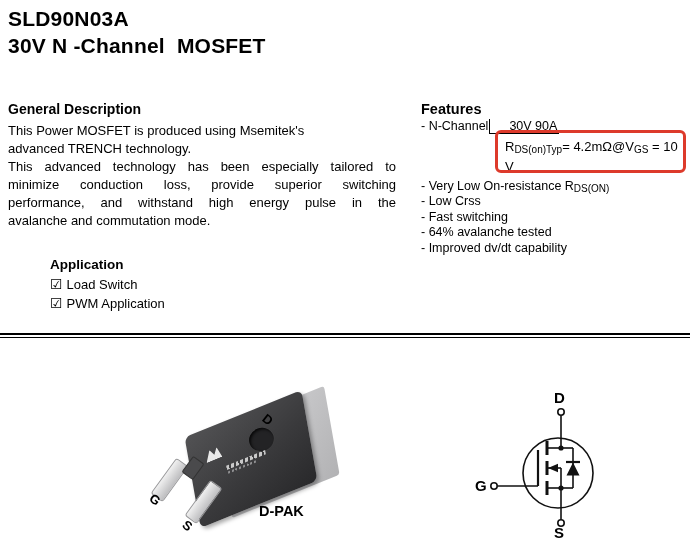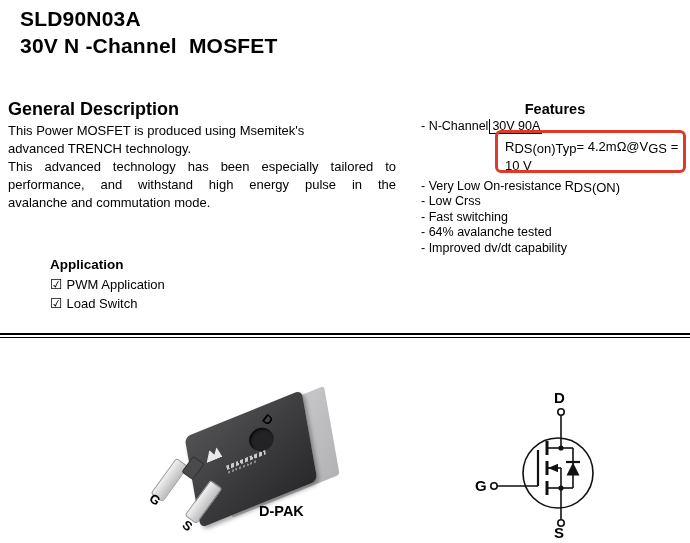--- a/index.html
+++ b/index.html
@@ -2,39 +2,39 @@
 <html><head>
 <meta charset="utf-8">
 <style>
   html,body{margin:0;padding:0;}
   body{
     width:690px;height:543px;position:relative;background:#ffffff;
     font-family:"Liberation Sans","DejaVu Sans",sans-serif;color:#000;
     overflow:hidden;
   }
   
-  .hdr{position:absolute;left:20px;top:5px;}
+  .hdr{position:absolute;left:8px;top:5px;}
   .hdr .t1,.hdr .t2{font-size:21px;font-weight:bold;line-height:27px;white-space:pre;letter-spacing:.2px;}
   
   .leftcol{position:absolute;left:8px;top:101px;width:388px;}
-  .sec-h{font-size:18px;font-weight:bold;line-height:17px;margin:0 0 4px 0;}
+  .sec-h{font-size:14px;font-weight:bold;line-height:17px;margin:0 0 4px 0;}
   .gd-body{font-size:13px;line-height:18px;}
   .gd-body .ln{display:block;}
   .gd-body .jline{display:block;text-align:justify;text-align-last:justify;}
   
   .appblock{position:absolute;left:16px;top:256px;margin-left:34px;}
   .app-h{font-size:13.5px;font-weight:bold;line-height:17px;margin:0 0 2px 0;}
   .app-item{font-size:13px;line-height:18px;}
   .cbx{font-size:14px;margin-right:4px;}
   
   .rightcol{position:absolute;left:421px;top:101px;width:268px;}
-  .feat-h{font-size:14.5px;font-weight:bold;line-height:17px;margin:0 0 1px 0;text-align:center;}
+  .feat-h{font-size:14.5px;font-weight:bold;line-height:17px;margin:0 0 1px 0;}
   .feat-line{font-size:12.5px;line-height:15.5px;}
-  .sub{font-size:13px;position:relative;top:2.5px;}
-  .blk-box{border-left:1.5px solid #000;border-bottom:1.5px solid #000;padding:0 2px 0 2px;margin-left:1px;}
+  .sub{font-size:10px;position:relative;top:2.5px;}
+  .blk-box{border-left:1.5px solid #000;border-bottom:1.5px solid #000;padding:0 2px 0 19px;margin-left:1px;}
   .rds-group{margin-left:84px;font-size:13px;line-height:19.5px;padding-top:2px;padding-bottom:2px;}
   .hl-box{position:absolute;left:74px;top:29px;width:185px;height:37px;
           border:3px solid #dd3a2b;border-radius:6px;pointer-events:none;}
   
   .rule-thick{position:absolute;left:0;top:333px;width:690px;height:2px;background:#000;}
   .rule-thin{position:absolute;left:0;top:337px;width:690px;height:1px;background:#000;}
   
   .pkg{position:absolute;left:128px;top:392px;width:230px;height:150px;}
   .pkg .tab{position:absolute;left:92px;top:16px;width:116px;height:88px;
             background:linear-gradient(135deg,#d8d8da,#b2b2b4);
@@ -78,32 +78,33 @@
   <div class="t1">SLD90N03A</div>
   <div class="t2">30V N -Channel  MOSFET</div>
 </div>
 
 <div class="leftcol">
   <div class="sec-h">General Description</div>
   <div class="gd-body">
     <span class="ln">This Power MOSFET is produced using Msemitek's</span>
     <span class="ln">advanced TRENCH technology.</span>
     <span class="jline">This advanced technology has been especially tailored to</span>
+    <span class="jline">minimize conduction loss, provide superior switching</span>
     <span class="jline">performance, and withstand high energy pulse in the</span>
     <span class="ln">avalanche and commutation mode.</span>
   </div>
 </div>
 
 <div class="appblock">
   <div class="app-h">Application</div>
   <div class="app-item">
-    <span class="cbx">☑</span><span>PWM Application</span>
+    <span class="cbx">☑</span><span>Load Switch</span>
   </div>
   <div class="app-item">
-    <span class="cbx">☑</span><span>Load Switch</span>
+    <span class="cbx">☑</span><span>PWM Application</span>
   </div>
 </div>
 
 <div class="rightcol">
   <div class="feat-h">Features</div>
 
   <div class="feat-line">
     <span>- N-Channel</span><span class="blk-box">30V 90A</span>
   </div>
 

